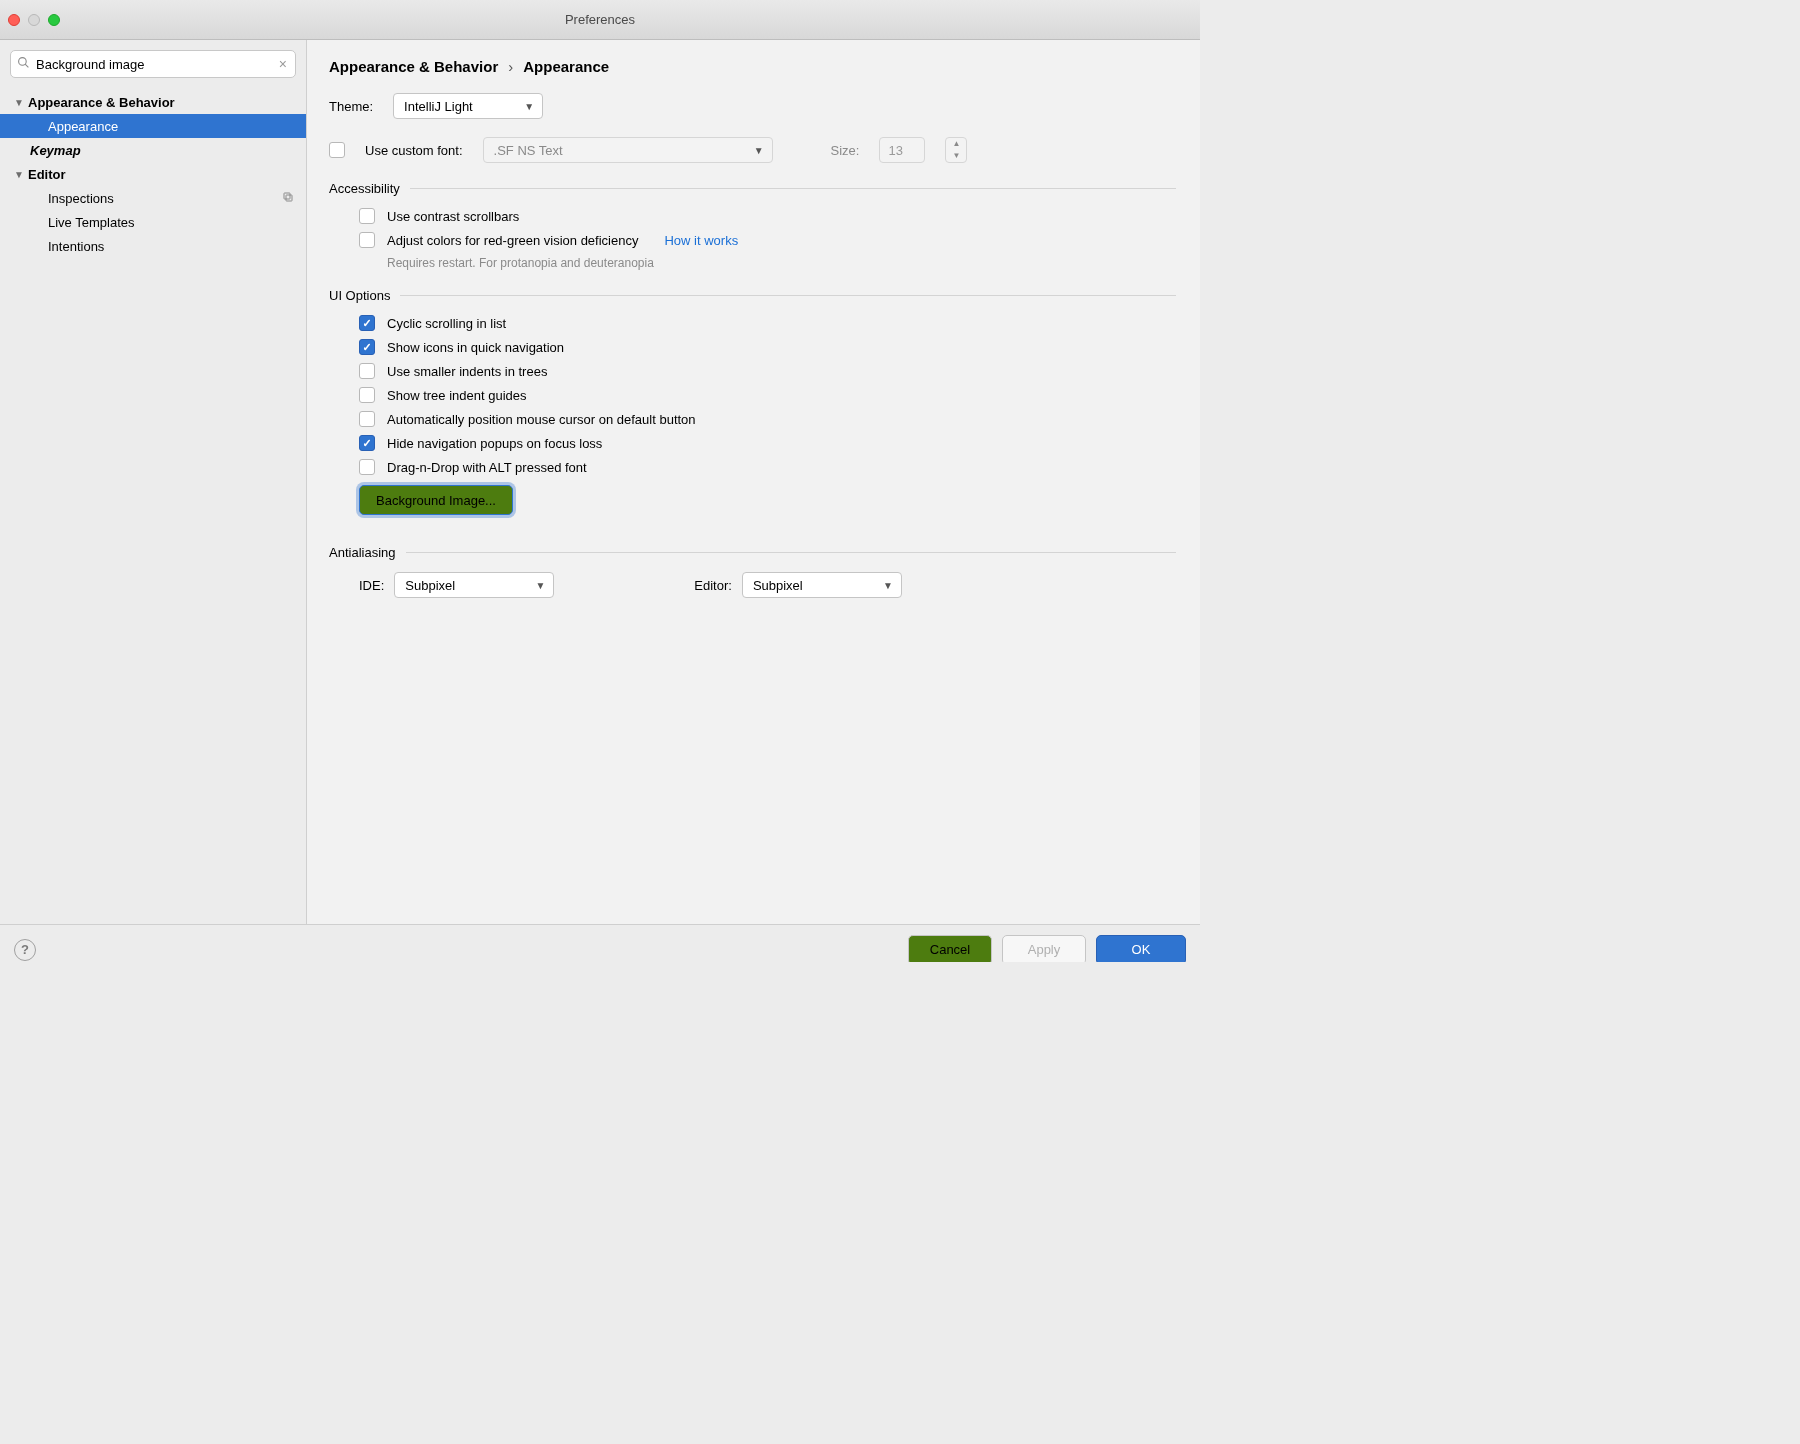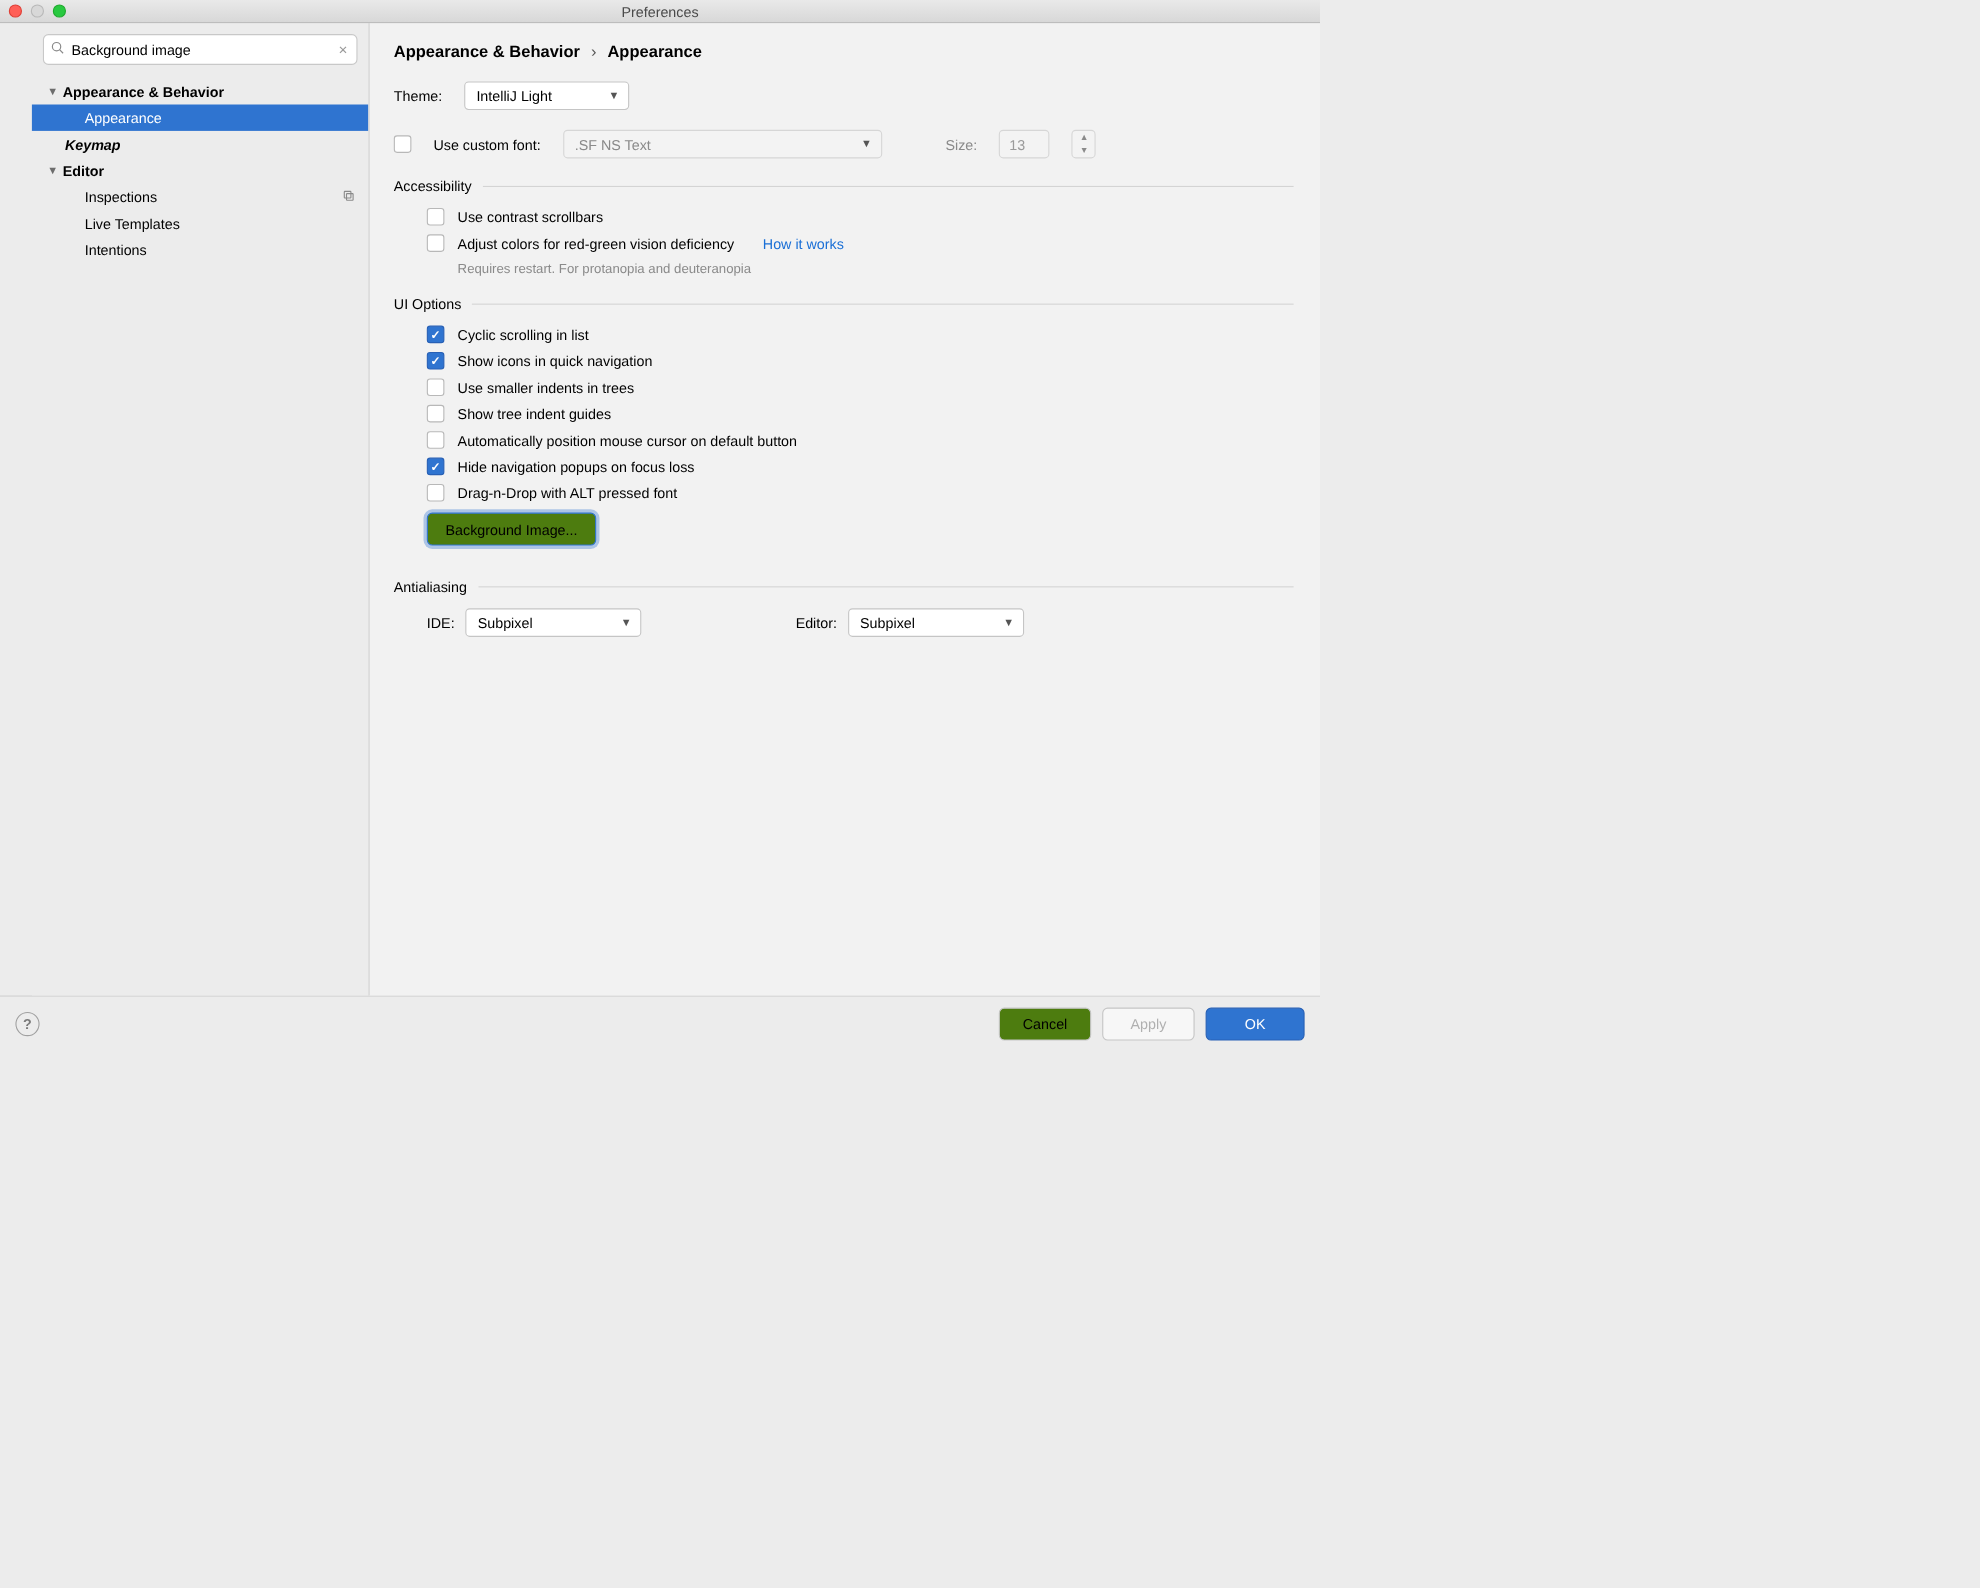--- a/index.html
+++ b/index.html
@@ -6,38 +6,38 @@
     body {
       font-family: -apple-system, ".SF NS Text", "Helvetica Neue", Arial, sans-serif;
       font-size: 13px;
       background: #ececec;
       color: #000;
       width: 1200px;
       height: 962px;
       overflow: hidden;
     }
     .titlebar {
-      height: 21px;
+      height: 40px;
       background: linear-gradient(#e9e9e9,#d8d8d8);
       border-bottom: 1px solid #bdbdbd;
       display: flex;
       align-items: center;
       padding: 0 8px;
       position: relative;
     }
     .traffic { display:flex; gap:8px; align-items:center; }
     .traffic .dot { width:12px; height:12px; border-radius:50%; display:inline-block; }
     .dot-red { background:#ff5f57; border:0.5px solid #df3e35; }
     .dot-grey { background:#d8d8d8; border:0.5px solid #b8b8b8; }
     .dot-green { background:#28c940; border:0.5px solid #1da92c; }
     .titlebar .title {
       position:absolute; left:0; right:0; text-align:center;
       font-size:13px; color:#4a4a4a; pointer-events:none;
     }
-    .workspace { display:flex; height: 884px; margin-left: 29px; }
+    .workspace { display:flex; height: 884px; }
     .sidebar {
       width: 306px; background:#ececec;
       display:flex; flex-direction:column;
       padding-top:10px;
     }
     .searchwrap { padding: 0 10px 8px 10px; }
     .search {
       width:100%; height:28px; border:1px solid #c8c8c8; border-radius:5px;
       background:#fff; display:flex; align-items:center; padding:0 6px;
     }

